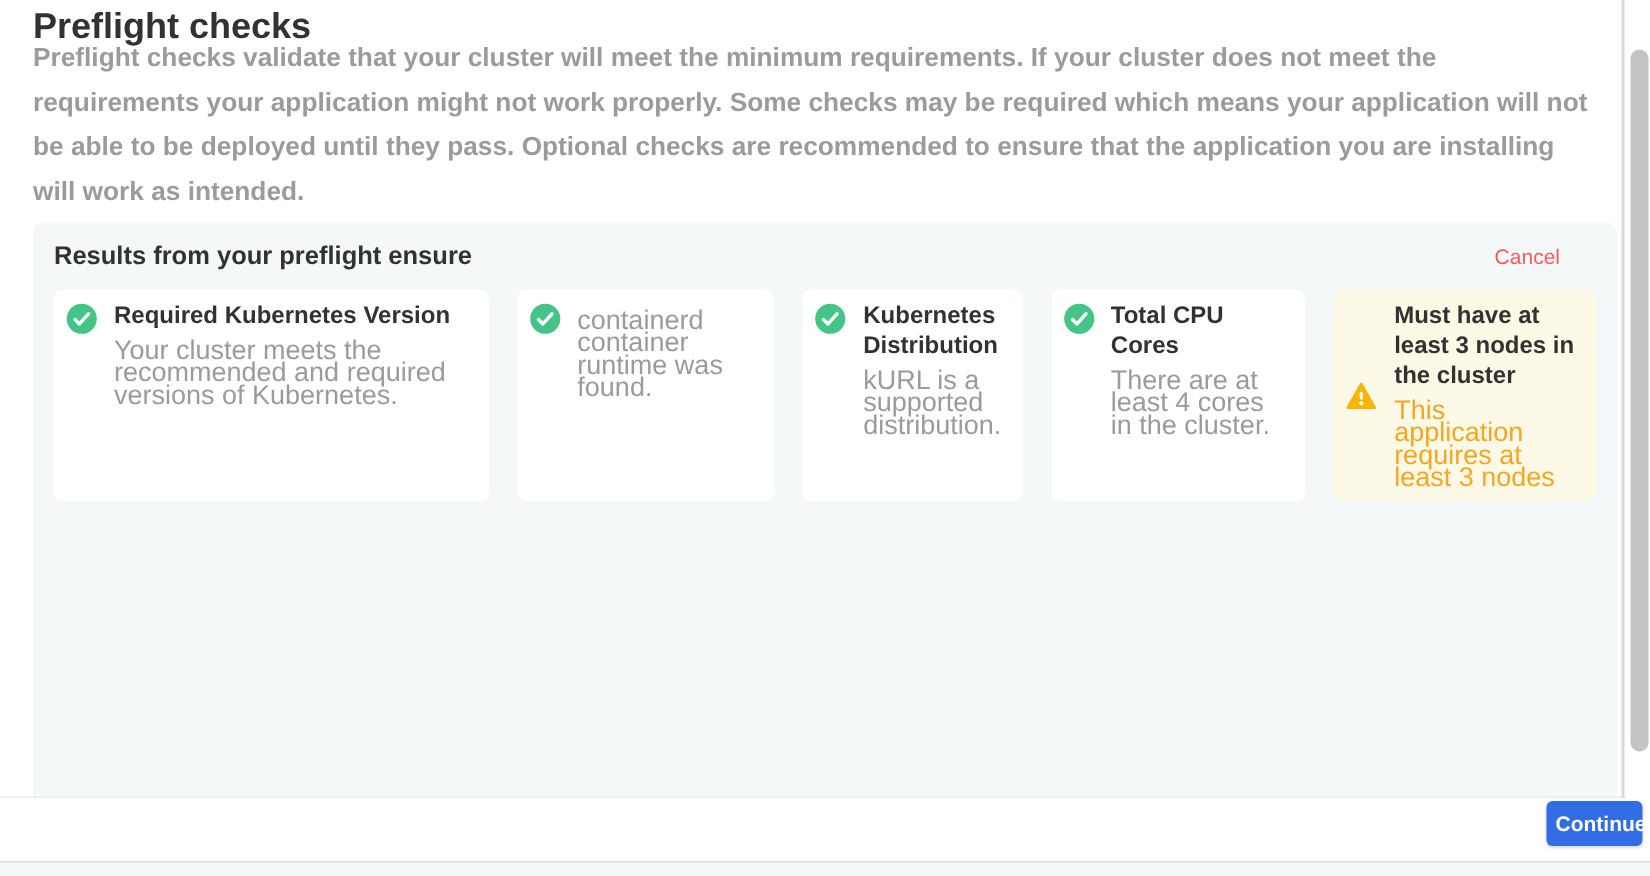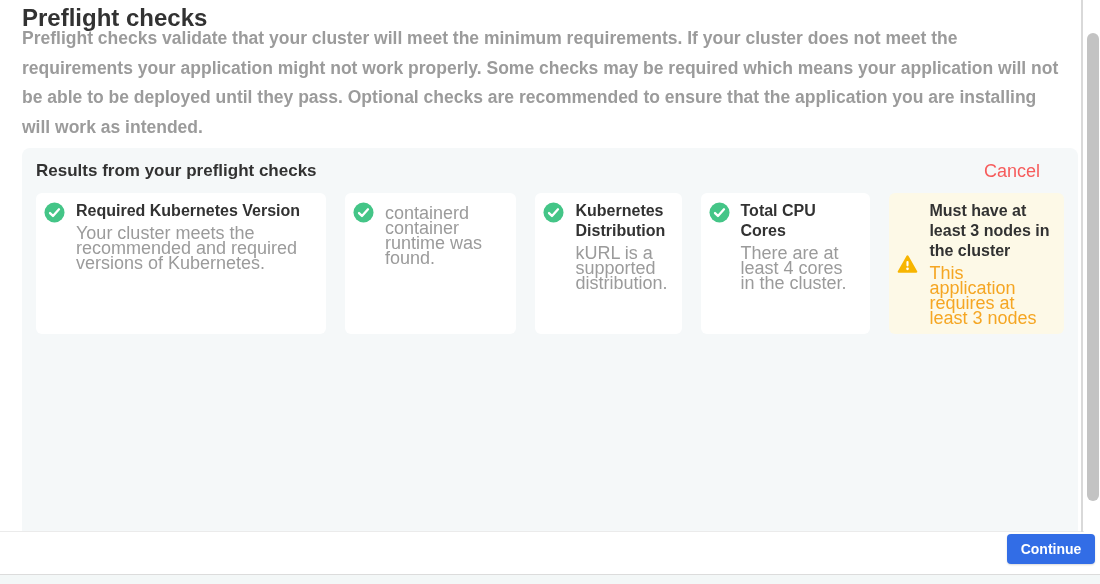--- a/index.html
+++ b/index.html
@@ -24,21 +24,21 @@
     box-sizing:border-box;
   }
   .card-header{
     display:flex;justify-content:space-between;align-items:center;
     padding:13px 38px 12px 14px;
   }
   .card-header h2{
     margin:0;font-size:17px;font-weight:700;color:#323232;line-height:20px;
   }
   .cancel-link{
-    font-size:18px;color:#f65c5c;font-weight:500;cursor:pointer;line-height:20px;
+    font-size:14px;color:#f65c5c;font-weight:500;cursor:pointer;line-height:20px;
   }
   .check-list{
     display:flex;flex-direction:row;gap:19px;padding:0 14px;
   }
   .check-row{
     background:#ffffff;border-radius:6px;min-height:54px;box-sizing:border-box;
     padding:8px 14px 8px 8px;display:flex;gap:11px;align-items:flex-start;
   }
   .check-row.warning{background:#fdf9e7;align-items:center;}
   .check-icon{width:21px;height:21px;flex:0 0 21px;margin-top:1px;}
@@ -50,21 +50,21 @@
   .check-message{
     margin:5px 0 0 0;font-size:18px;color:#9b9b9b;line-height:15px;font-weight:500;
   }
   .check-row.warning .check-message{color:#f5a623;}
   
   .footer-bar{
     position:absolute;left:0;top:531px;width:1100px;height:43px;
     background:#ffffff;border-top:1px solid #ebebeb;box-sizing:border-box;
   }
   .continue-button{
-    position:absolute;right:5px;top:2px;width:88px;height:30px;
+    position:absolute;right:5px;top:2px;width:64px;height:30px;
     background:#326de6;color:#ffffff;border:none;border-radius:4px;
     font-family:"Liberation Sans", sans-serif;
     font-size:14px;font-weight:700;cursor:pointer;
     box-shadow:0 1px 2px rgba(0,0,0,0.15);
   }
   .bottom-strip{
     position:absolute;left:0;top:574px;width:1100px;height:10px;
     background:#f3f7f7;border-top:1px solid #dcdcdc;box-sizing:border-box;
   }
   
@@ -80,21 +80,21 @@
   }
 </style>
 </head>
 <body>
 
 <h1 class="page-title">Preflight checks</h1>
 <p class="page-description">Preflight checks validate that your cluster will meet the minimum requirements. If your cluster does not meet the requirements your application might not work properly. Some checks may be required which means your application will not be able to be deployed until they pass. Optional checks are recommended to ensure that the application you are installing will work as intended.</p>
 
 <div class="results-card">
   <div class="card-header">
-    <h2>Results from your preflight checks</h2>
+    <h2>Results from your preflight ensure</h2>
     <span class="cancel-link">Cancel</span>
   </div>
   <div class="check-list">
       <div class="check-row pass">
     <span class="check-icon">
           <svg viewBox="0 0 22 22" width="21" height="21">
             <circle cx="11" cy="11" r="10.5" fill="#44c587"></circle>
             <path d="M6.3 11.6l3.1 3 6.3-7" stroke="#ffffff" stroke-width="2.4" fill="none" stroke-linecap="round" stroke-linejoin="round"></path>
           </svg>
         </span>

